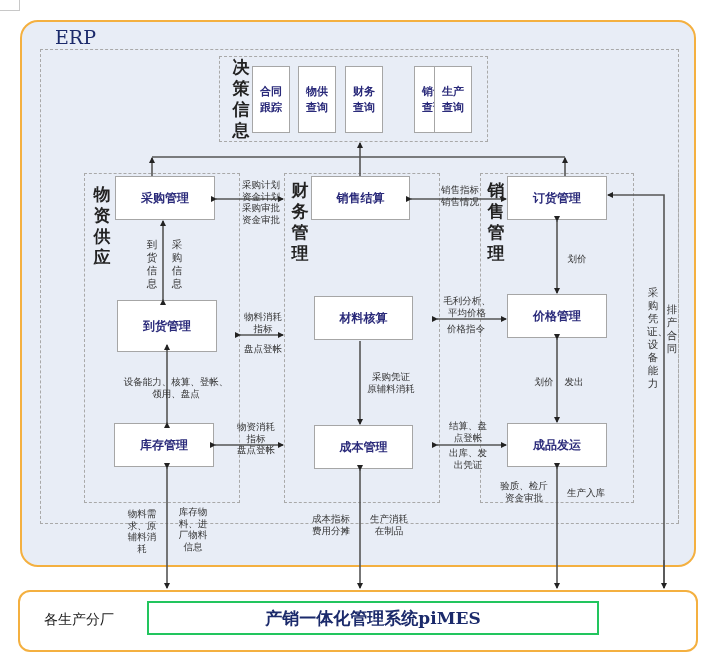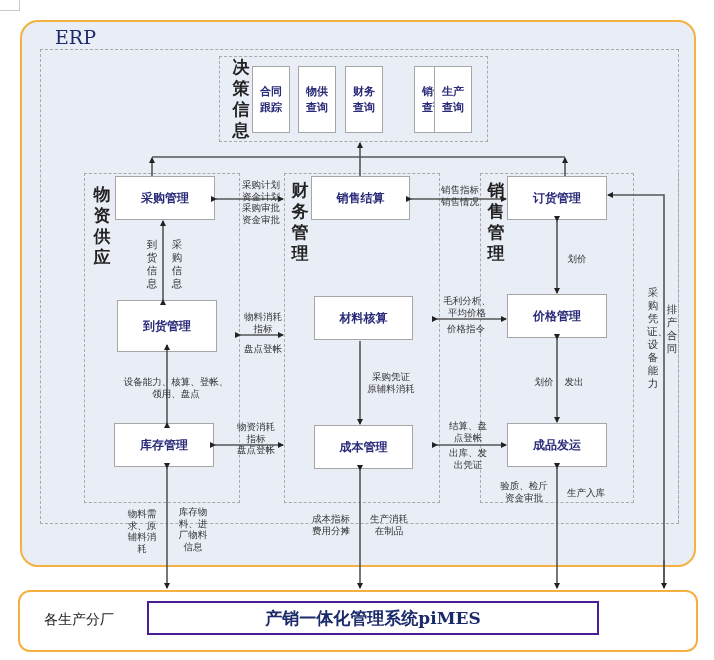--- a/index.html
+++ b/index.html
@@ -10,21 +10,21 @@
   .erp-label{left:55px;top:26px;font-family:"DejaVu Serif",serif;font-size:19px;color:#1b2a6b;}
   .dash{border:1.5px dashed #a9a9a9;box-sizing:border-box;}
   .module{background:#ffffff;border:1.5px solid #a6a6a6;box-sizing:border-box;display:flex;align-items:center;justify-content:center;color:#2a2a7a;font-size:12px;font-weight:bold;}
   .query{background:#ffffff;border:1.5px solid #a6a6a6;box-sizing:border-box;display:flex;align-items:center;justify-content:center;text-align:center;color:#2a2a7a;font-size:11px;font-weight:bold;line-height:16px;width:38px;height:67px;top:66px;padding:0 3px;}
   .vtitle{font-size:17px;color:#222;line-height:21px;width:20px;text-align:center;font-weight:bold;}
   .lbl{font-size:9.5px;color:#333;line-height:11.5px;text-align:center;white-space:pre-line;}
   .vlbl{font-size:10.5px;color:#333;line-height:13px;width:12px;text-align:center;word-break:break-all;}
   svg.lines{position:absolute;left:0;top:0;}
   .factory-panel{left:18px;top:590px;width:680px;height:62px;border:2px solid #f4b040;border-radius:12px;box-sizing:border-box;background:#fff;}
   .factory-label{left:44px;top:611px;font-size:14px;color:#222;}
-  .mes-box{left:147px;top:601px;width:452px;height:34px;border:2px solid #4c1d95;box-sizing:border-box;display:flex;align-items:center;justify-content:center;font-size:17px;font-weight:bold;color:#1b2a6b;font-family:"DejaVu Serif",serif;}
+  .mes-box{left:147px;top:601px;width:452px;height:34px;border:2px solid #22c55e;box-sizing:border-box;display:flex;align-items:center;justify-content:center;font-size:17px;font-weight:bold;color:#1b2a6b;font-family:"DejaVu Serif",serif;}
 </style>
 </head>
 <body>
 
 <div class="abs corner-box"></div>
 
 <div class="abs erp-panel"></div>
 <div class="abs erp-label">ERP</div>
 
 <div class="abs dash" style="left:40px;top:49px;width:639px;height:475px;"></div>

